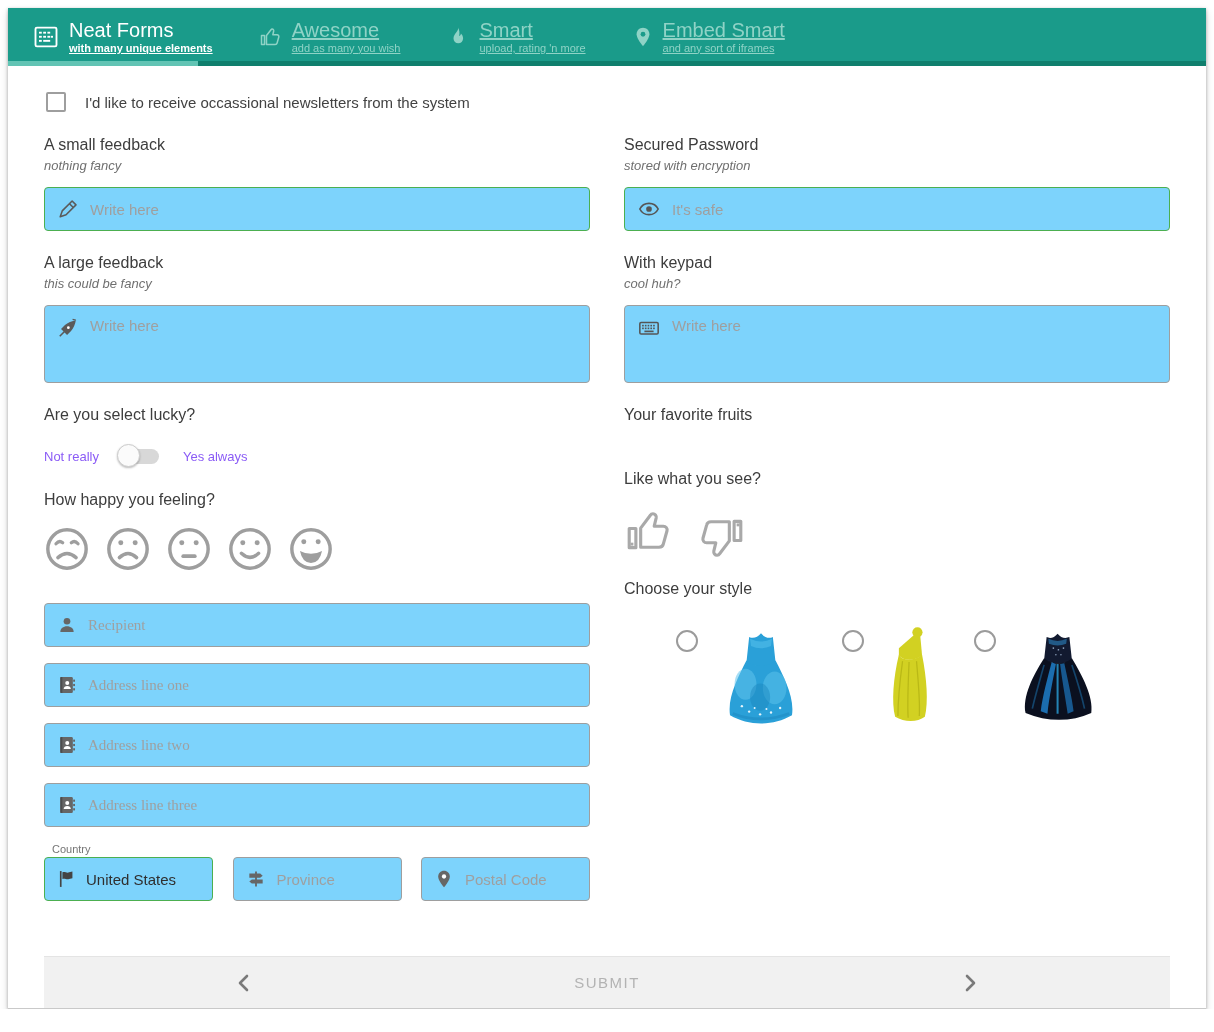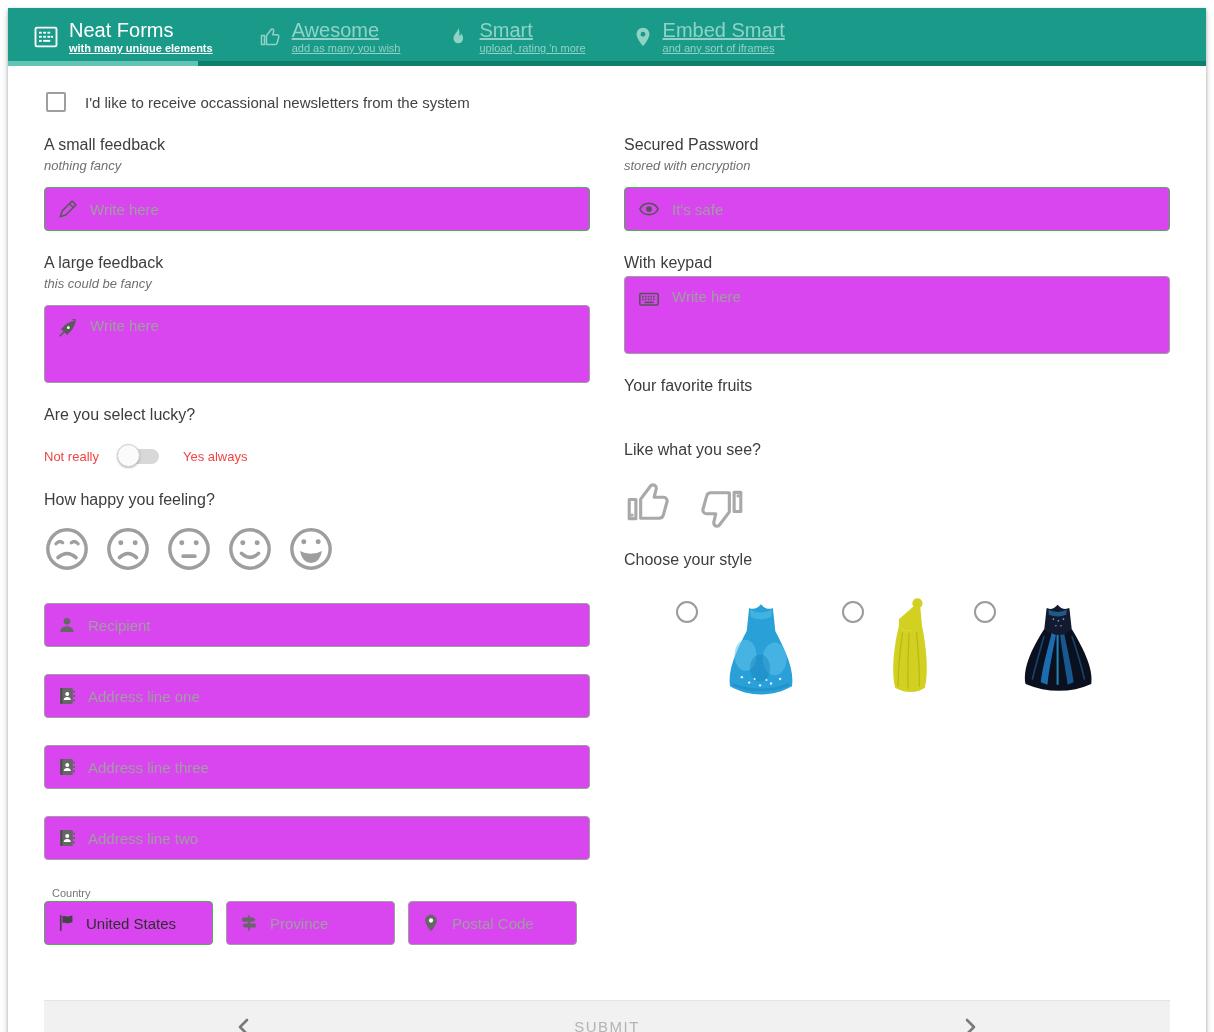--- a/index.html
+++ b/index.html
@@ -29,48 +29,48 @@
   .newsletter { display:flex; align-items:center; gap:19px; margin:4px 0 24px 2px; }
   .checkbox { width:20px; height:20px; border:2px solid #9e9e9e; border-radius:2px; background:#fff; flex:0 0 auto; cursor:pointer; }
   .newsletter-label { font-size:15px; color:#424242; }
   .grid { display:grid; grid-template-columns:1fr 1fr; column-gap:34px; align-items:start; }
   .section { margin-bottom:23px; }
   .f-title { font-size:16px; color:#3d3d3d; margin:0 0 4px 0; font-weight:400; }
   .f-sub { font-size:13px; font-style:italic; color:#6f6f6f; margin:0 0 14px 0; }
   .no-sub { margin-bottom:17px; }
   .input {
     display:flex; align-items:center; gap:9px; height:44px;
-    border:1px solid #9e9e9e; border-radius:4px; padding:0 12px; background:#d946ef;
+    border:1px solid #9e9e9e; border-radius:4px; padding:0 12px; background:#7dd3fc;
   }
   .input.green { border-color:#4caf50; }
   .input input { border:none; outline:none; flex:1; font-size:15px; color:#333; background:transparent; font-family:inherit; min-width:0; }
   .input input::placeholder { color:#9f9f9f; opacity:1; }
   .textarea { height:78px; align-items:flex-start; padding-top:10px; }
   .textarea .icn { margin-top:1px; }
   .icn { display:flex; flex:0 0 auto; }
   
   .toggle-row { display:flex; align-items:center; margin-top:20px; }
-  .toggle-label { font-size:13px; color:#ef4444; }
+  .toggle-label { font-size:13px; color:#8b5cf6; }
   .switch { position:relative; width:44px; height:24px; margin:0 22px 0 18px; cursor:pointer; }
   .switch-track { position:absolute; left:2px; top:5px; width:40px; height:15px; background:#d8d8d8; border-radius:8px; }
   .switch-thumb { position:absolute; left:0; top:0; width:23px; height:23px; background:#fbfbfb; border:1px solid #cdcdcd; border-radius:50%; box-shadow:0 1px 2px rgba(0,0,0,.25); }
   
   .emoji-row { display:flex; gap:15px; margin-top:16px; }
   .emoji { cursor:pointer; display:flex; }
   
   .select { display:flex; align-items:center; height:44px; border:1px solid #9e9e9e; border-radius:4px; padding:0 16px; cursor:pointer; }
   .select-text { font-size:15px; color:#6f6f6f; }
   
   .thumb-row { display:flex; gap:22px; margin-top:14px; align-items:flex-start; }
   .thumb { cursor:pointer; display:flex; }
   .thumb.down { transform:translateY(7px); }
   
-  .addr-row { margin-bottom:27px; }
+  .addr-row { margin-bottom:16px;font-family:Liberation Serif, serif; }
   .country-label { font-size:11px; color:#757575; margin:4px 0 2px 8px; }
-  .country-row { display:flex; gap:13px; }
+  .country-row { display:flex; justify-content:space-between; gap:13px; }
   .country-row .input { width:169px; flex:0 0 auto; }
   .country-value { font-size:15px; color:#2f2f2f; white-space:nowrap; }
   
   .style-row { display:flex; gap:40px; padding-left:52px; margin-top:26px; align-items:flex-start; }
   .style-option { display:flex; gap:22px; align-items:flex-start; cursor:pointer; }
   .radio { width:22px; height:22px; border:2px solid #9b9b9b; border-radius:50%; background:#fff; margin-top:6px; flex:0 0 auto; }
   
   .footer { position:relative; height:52px; background:#f1f1f1; margin-top:32px; display:flex; align-items:center; justify-content:center; border-top:1px solid #e4e4e4; }
   .submit { color:#b3b3b3; font-size:15px; letter-spacing:1.5px; cursor:pointer; }
   .chev { position:absolute; top:50%; transform:translateY(-50%); cursor:pointer; display:flex; }
@@ -275,37 +275,37 @@
                   <rect x="4" y="2.5" width="2.4" height="19" fill="#4d4d4d"></rect>
                   <g fill="#666">
                     <rect x="19.4" y="5.5" width="2.2" height="2.6"></rect>
                     <rect x="19.4" y="10.7" width="2.2" height="2.6"></rect>
                     <rect x="19.4" y="15.9" width="2.2" height="2.6"></rect>
                   </g>
                   <circle cx="12.3" cy="9.5" r="2.4" fill="#fff"></circle>
                   <path d="M8 16.8c0-2.4 2-3.7 4.3-3.7s4.3 1.3 4.3 3.7z" fill="#fff"></path>
                 </svg>
             </span>
-            <input type="text" placeholder="Address line three" style="">
+            <input type="text" placeholder="Address line two" style="">
           </div>
           <div class="input addr-row">
             <span class="icn">
               <svg width="20" height="20" viewBox="0 0 24 24">
                   <rect x="4" y="2.5" width="15" height="19" rx="1.5" fill="#666"></rect>
                   <rect x="4" y="2.5" width="2.4" height="19" fill="#4d4d4d"></rect>
                   <g fill="#666">
                     <rect x="19.4" y="5.5" width="2.2" height="2.6"></rect>
                     <rect x="19.4" y="10.7" width="2.2" height="2.6"></rect>
                     <rect x="19.4" y="15.9" width="2.2" height="2.6"></rect>
                   </g>
                   <circle cx="12.3" cy="9.5" r="2.4" fill="#fff"></circle>
                   <path d="M8 16.8c0-2.4 2-3.7 4.3-3.7s4.3 1.3 4.3 3.7z" fill="#fff"></path>
                 </svg>
             </span>
-            <input type="text" placeholder="Address line two" style="">
+            <input type="text" placeholder="Address line three" style="">
           </div>
           <div class="country-label">Country</div>
           <div class="country-row">
             <div class="input green">
               <span class="icn">
                 <svg width="20" height="20" viewBox="0 0 24 24">
                     <path d="M4.5 2.5v19" stroke="#444" stroke-width="2"></path>
                     <path d="M6.5 4c3-1.5 5 1.5 8 0l4-1v8l-4 1c-3 1.5-5-1.5-8 0z" fill="#444"></path>
                   </svg>
               </span>
@@ -346,20 +346,21 @@
                   <path d="M12 5.8C7.4 5.8 3.7 8.5 2 12c1.7 3.5 5.4 6.2 10 6.2s8.3-2.7 10-6.2c-1.7-3.5-5.4-6.2-10-6.2z" fill="none" stroke="#555" stroke-width="1.8"></path>
                   <circle cx="12" cy="12" r="3.1" fill="#555"></circle>
                 </svg>
             </span>
             <input type="password" placeholder="It's safe" style="">
           </div>
         </div>
 
         <div class="section">
           <div class="f-title">With keypad</div>
+          <div class="f-sub">cool huh?</div>
           <div class="input textarea">
             <span class="icn">
               <svg width="24" height="22" viewBox="0 0 24 24">
                   <rect x="2" y="6" width="20" height="12.5" rx="1.4" fill="none" stroke="#555" stroke-width="1.7"></rect>
                   <g fill="#555">
                     <rect x="4.5" y="8.5" width="1.8" height="1.8"></rect>
                     <rect x="7.5" y="8.5" width="1.8" height="1.8"></rect>
                     <rect x="10.5" y="8.5" width="1.8" height="1.8"></rect>
                     <rect x="13.5" y="8.5" width="1.8" height="1.8"></rect>
                     <rect x="16.5" y="8.5" width="1.8" height="1.8"></rect>

